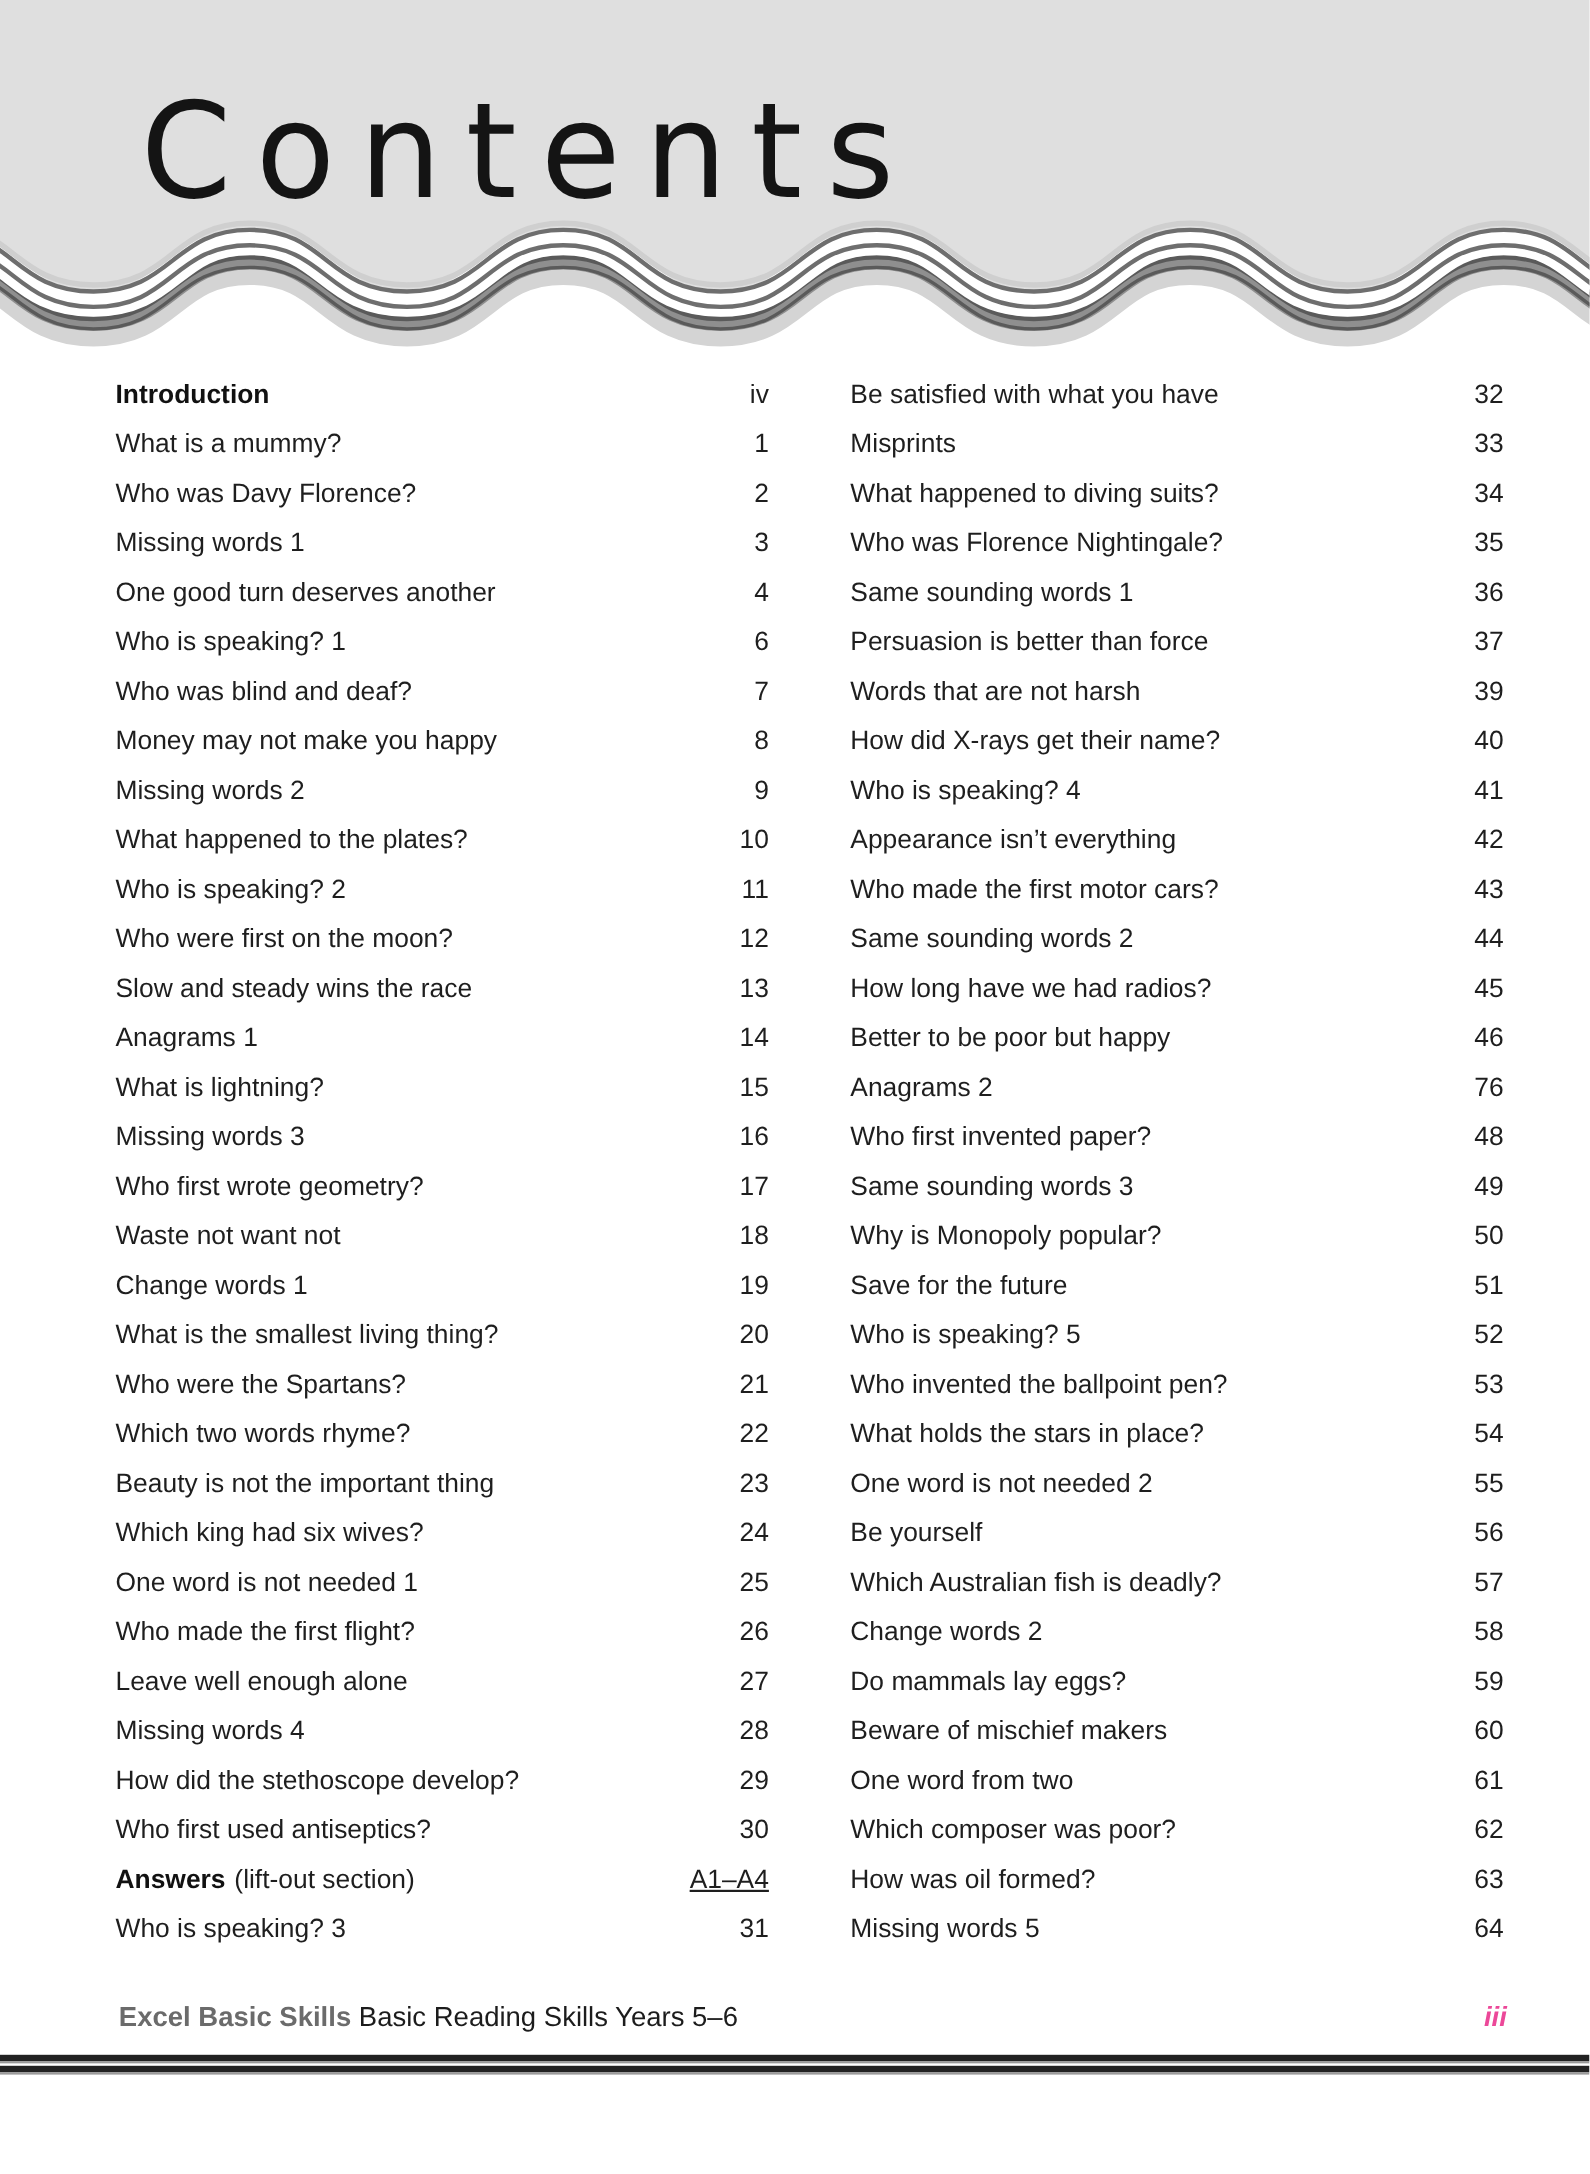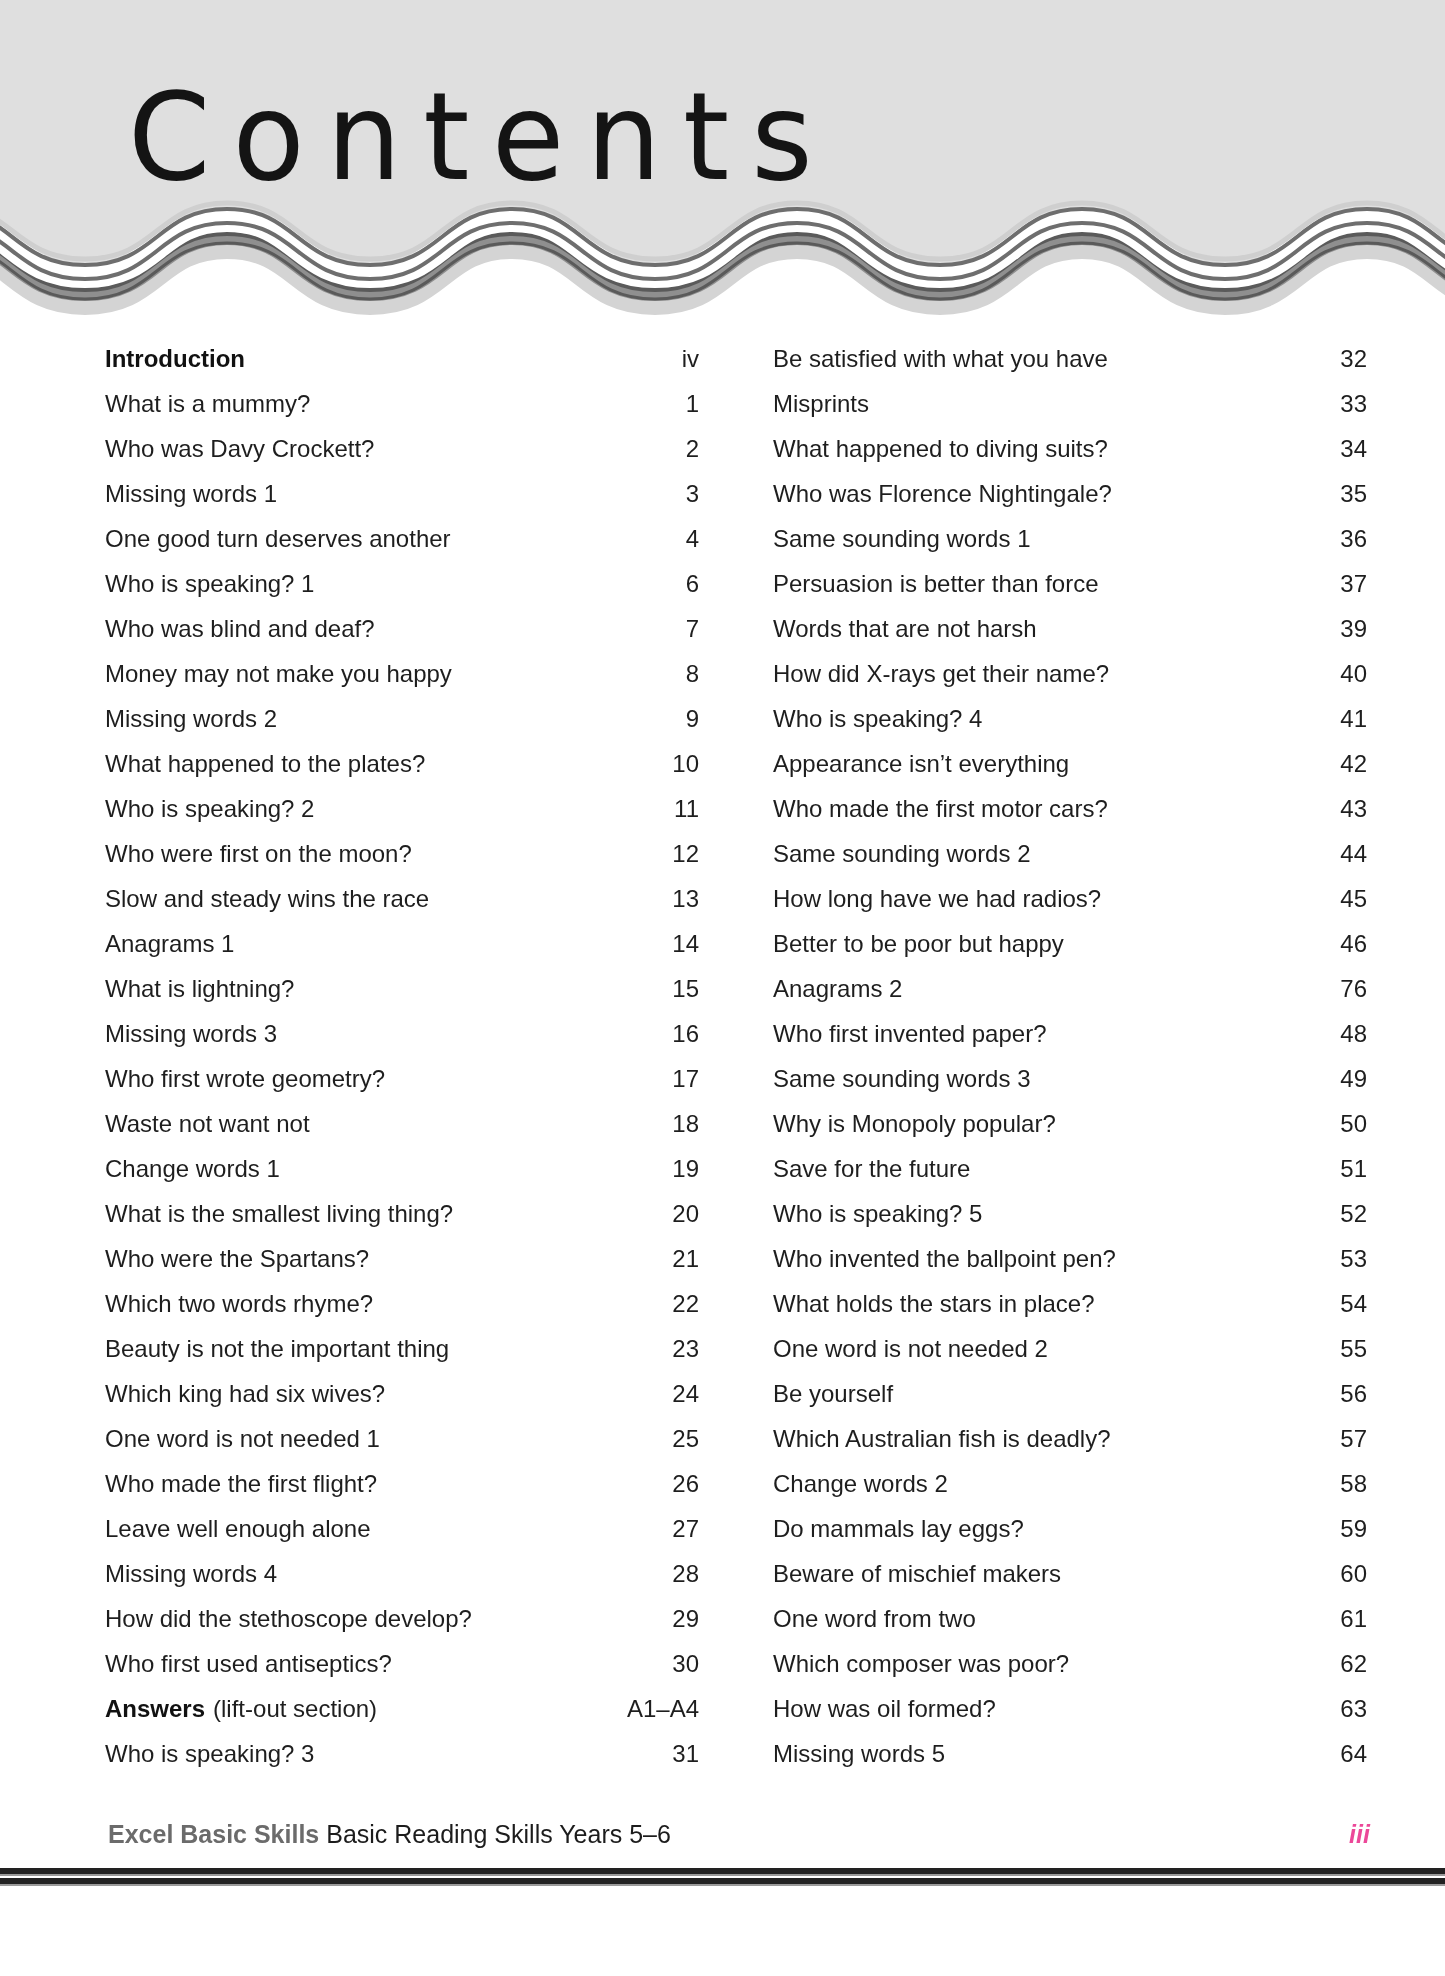--- a/index.html
+++ b/index.html
@@ -13,21 +13,21 @@
   .toc { position: absolute; top: 339px; width: 594px; }
   .toc.left { left: 105px; }
   .toc.right { left: 773px; }
   .row { display: flex; align-items: baseline; height: 45px; font-size: 24px; line-height: 40px; }
   .row .label { white-space: nowrap; color: #1e1e1e; }
   .row .label b { font-weight: bold; color: #111; }
   .row .leader { flex: 1; margin: 0 4px; height: 1em; position: relative; overflow: hidden; }
   .row .leader::after { content: ". . . . . . . . . . . . . . . . . . . . . . . . . . . . . . . . . . . . . . . . . . . . . . . . . . . . ";
        position: absolute; right: 0; top: 0; white-space: nowrap; color: #8a8a8a; letter-spacing: 2.4px; font-size: 22px; }
   .row .page { white-space: nowrap; color: #1e1e1e; text-align: right; min-width: 14px; }
-  .row.answers .page { margin-left: 14px; }
+  .row.answers .page { margin-left: 14px; text-decoration: underline; }
   .rule { position: absolute; left: 0; width: 1445px; }
   .footer { position: absolute; top: 1820px; left: 0; width: 1445px; height: 40px; font-size: 25px; }
   .footer .book { position: absolute; left: 108px; top: 0; white-space: nowrap; }
   .footer .brand { font-weight: bold; color: #6b6b6b; }
   .footer .subtitle { color: #1c1c1c; }
   .footer .folio { position: absolute; left: 1349px; top: 0; font-weight: bold; color: #ec4899; font-style: italic; }
 </style>
 </head>
 <body>
 
@@ -63,21 +63,21 @@
       <span class="label"><b>Introduction</b></span>
       <span class="leader"></span>
       <span class="page">iv</span>
     </div>
     <div class="row">
       <span class="label">What is a mummy?</span>
       <span class="leader"></span>
       <span class="page">1</span>
     </div>
     <div class="row">
-      <span class="label">Who was Davy Crockett?</span>
+      <span class="label">Who was Davy Florence?</span>
       <span class="leader"></span>
       <span class="page">2</span>
     </div>
     <div class="row">
       <span class="label">Missing words 1</span>
       <span class="leader"></span>
       <span class="page">3</span>
     </div>
     <div class="row">
       <span class="label">One good turn deserves another</span>

